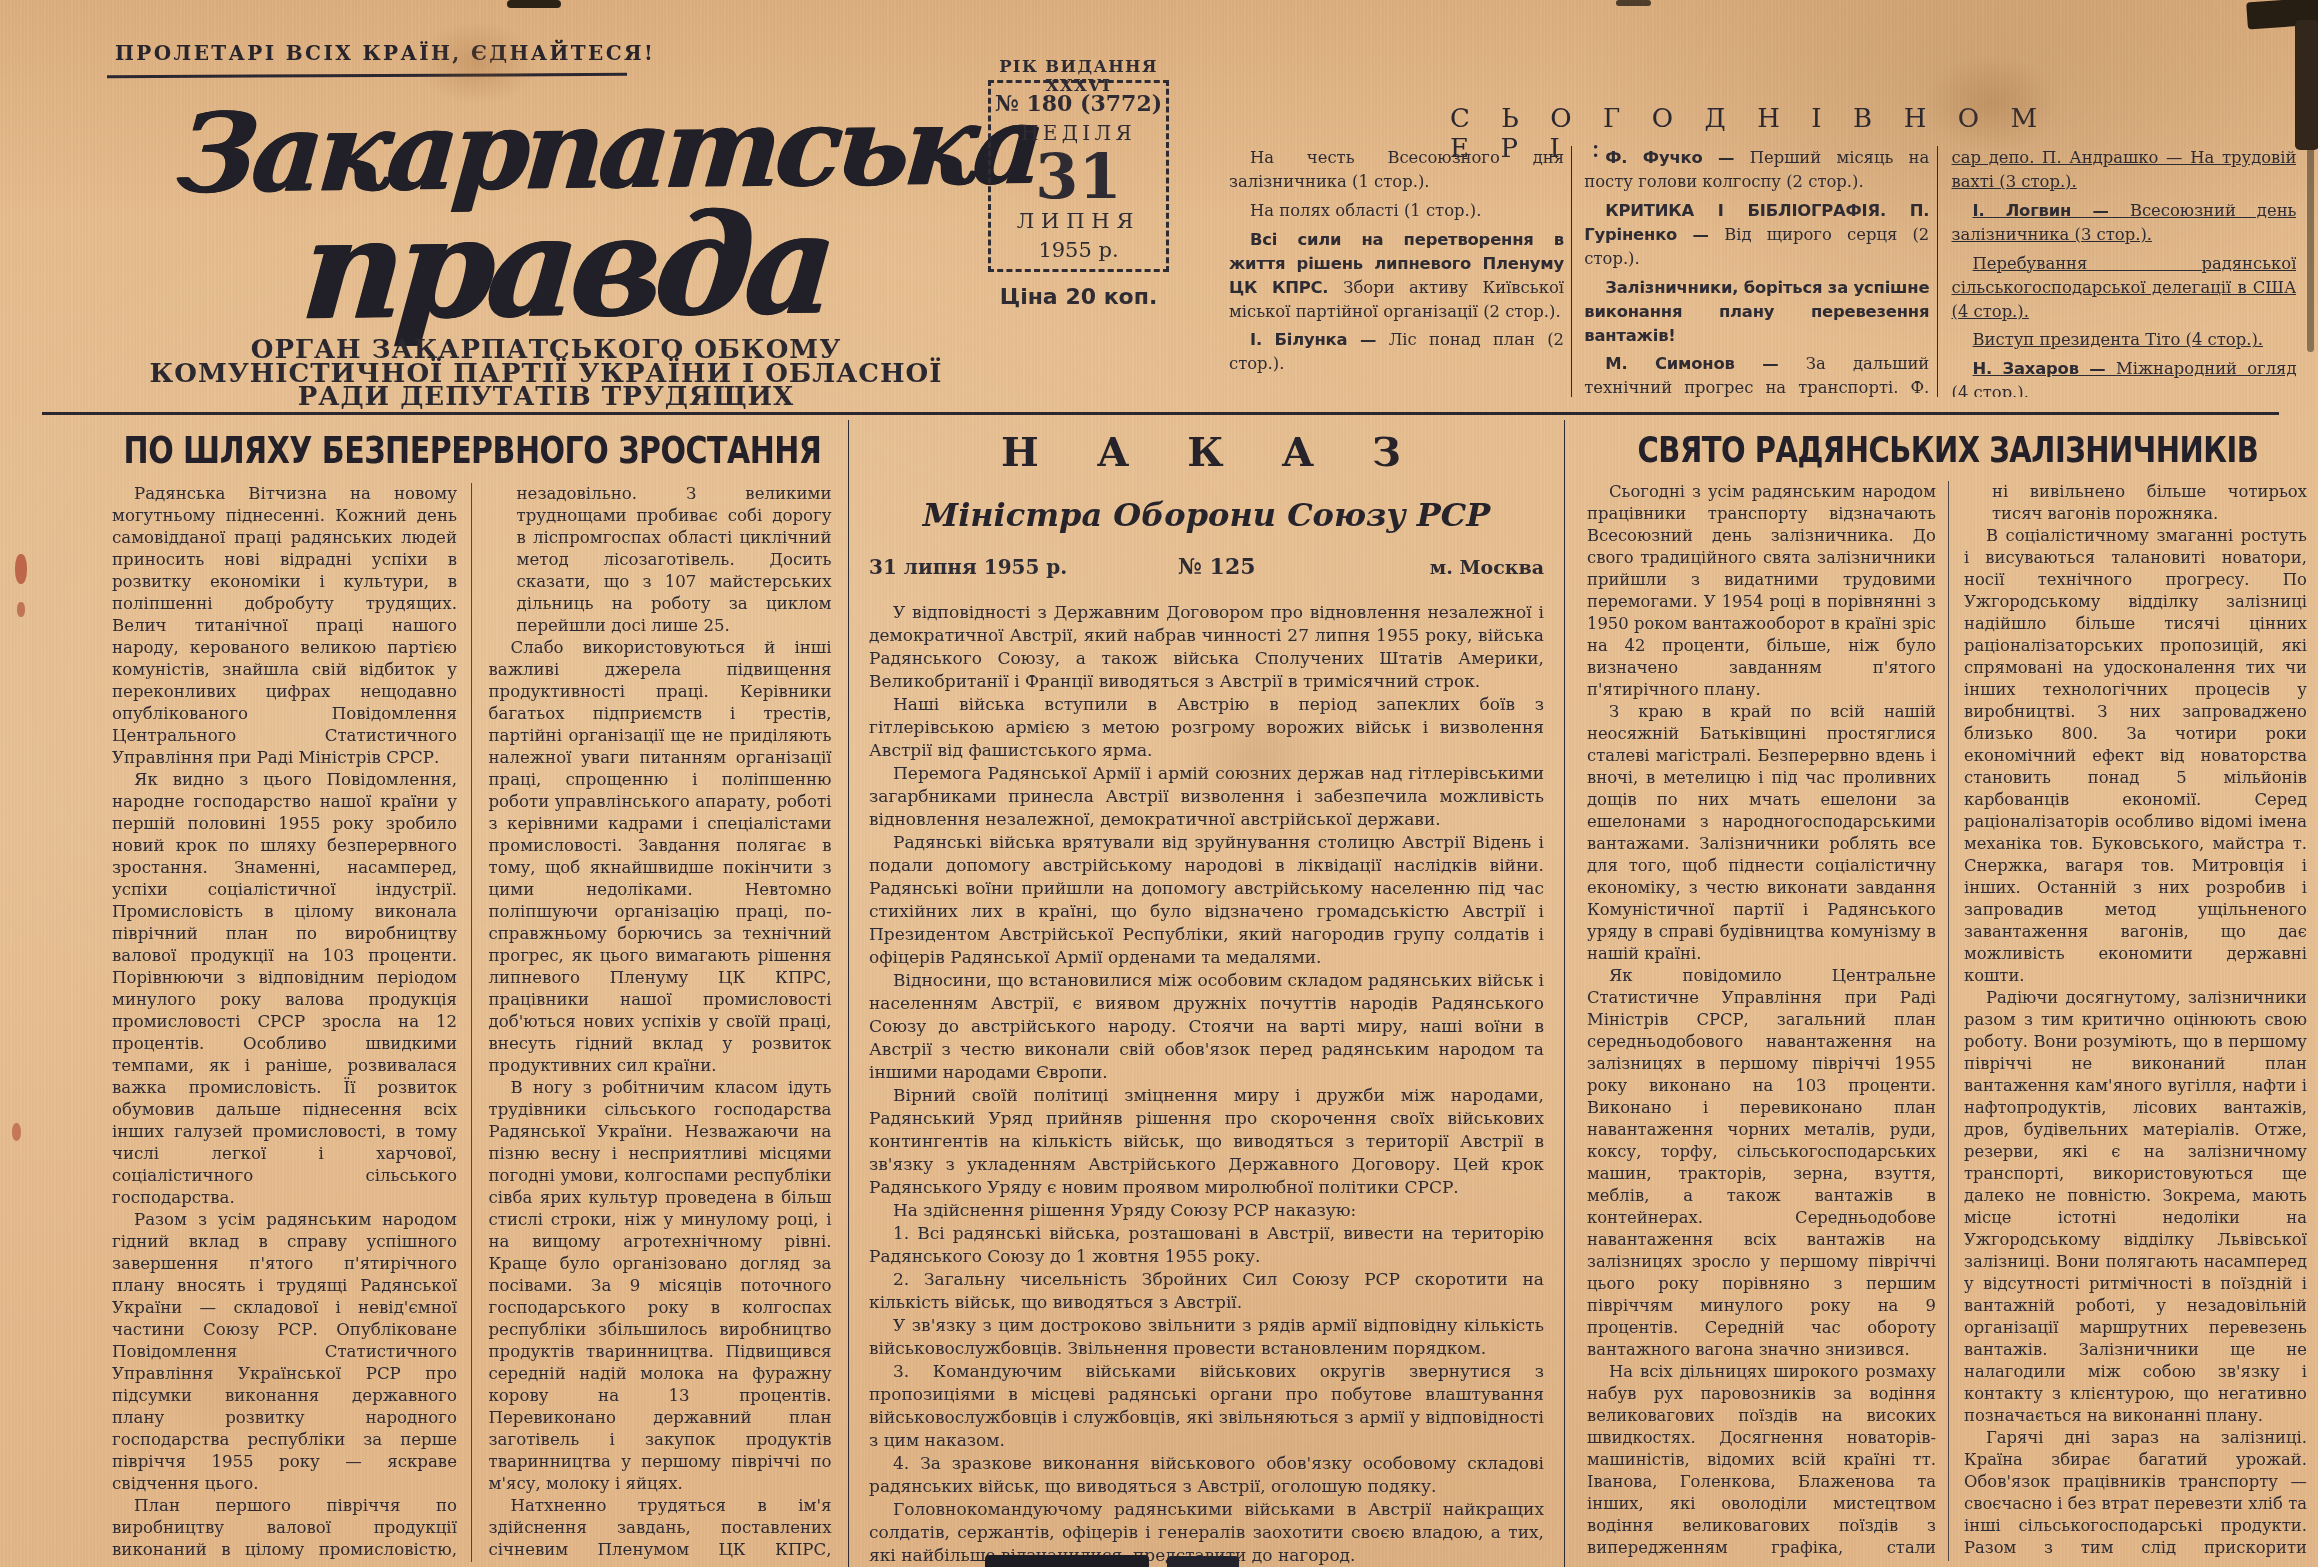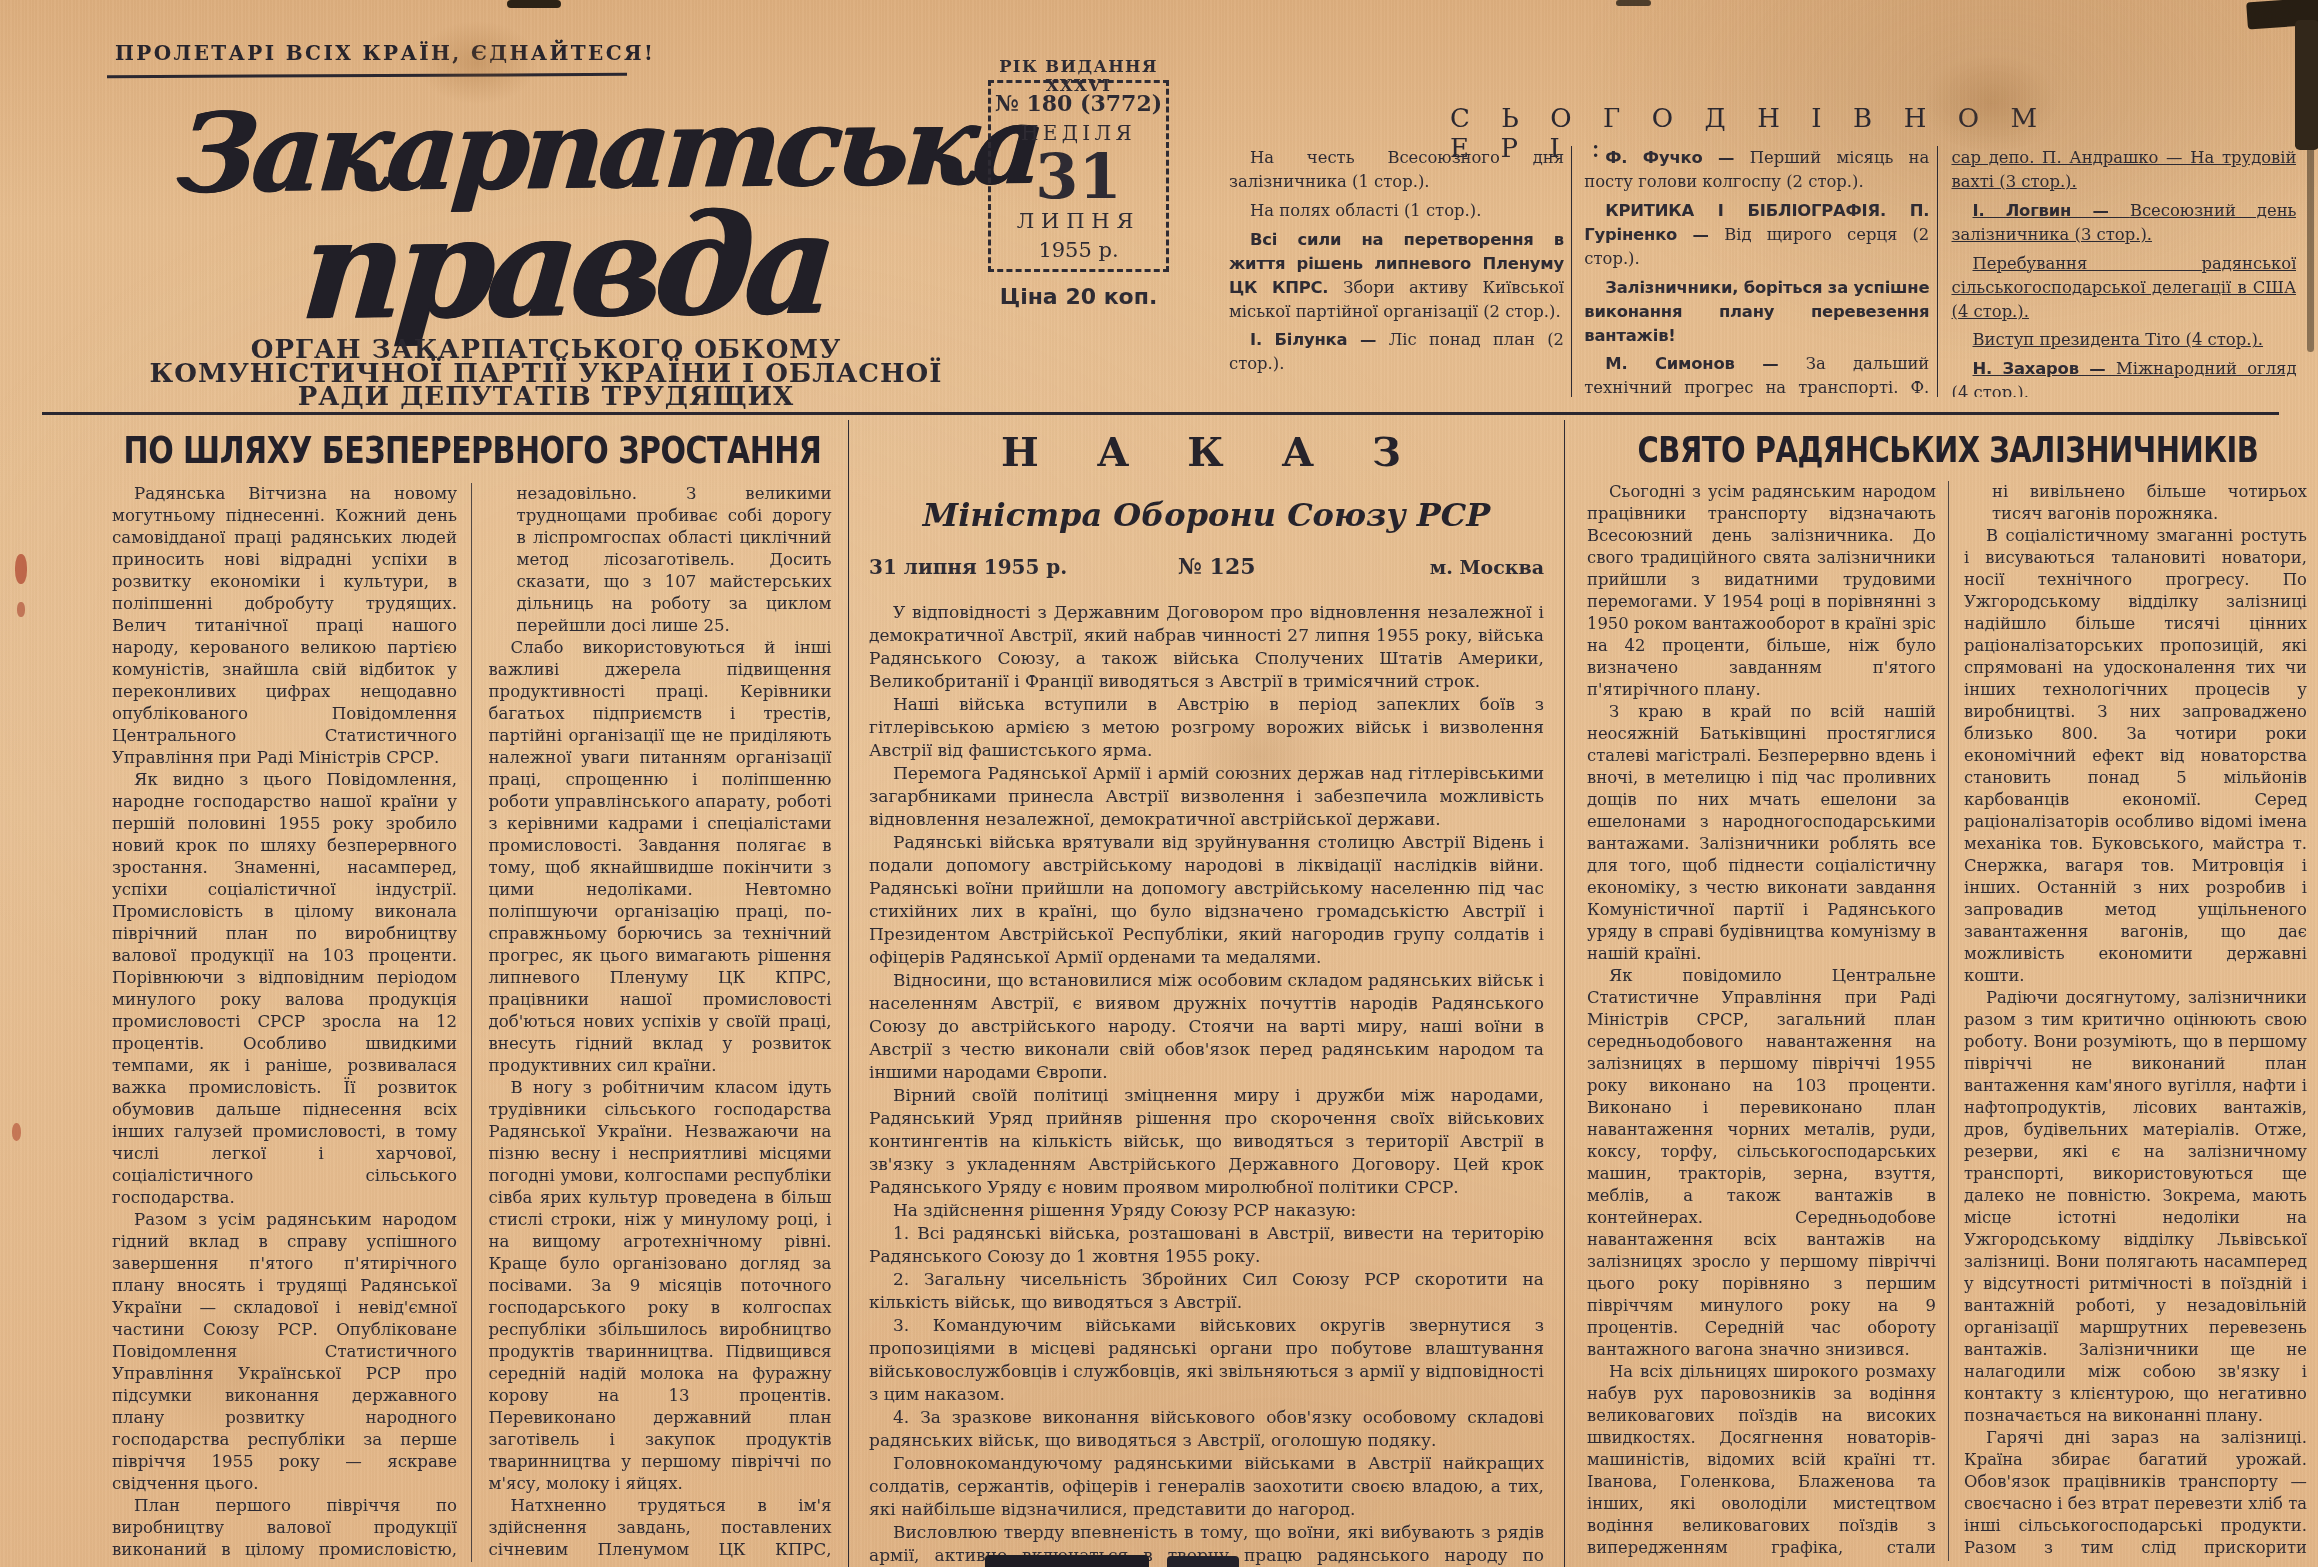--- a/index.html
+++ b/index.html
@@ -181,20 +181,21 @@
   <div class="o-body">
       <p>У відповідності з Державним Договором про відновлення незалежної і демократичної Австрії, який набрав чинності 27 липня 1955 року, війська Радянського Союзу, а також війська Сполучених Штатів Америки, Великобританії і Франції виводяться з Австрії в тримісячний строк.</p>
       <p>Наші війська вступили в Австрію в період запеклих боїв з гітлерівською армією з метою розгрому ворожих військ і визволення Австрії від фашистського ярма.</p>
       <p>Перемога Радянської Армії і армій союзних держав над гітлерівськими загарбниками принесла Австрії визволення і забезпечила можливість відновлення незалежної, демократичної австрійської держави.</p>
       <p>Радянські війська врятували від зруйнування столицю Австрії Відень і подали допомогу австрійському народові в ліквідації наслідків війни. Радянські воїни прийшли на допомогу австрійському населенню під час стихійних лих в країні, що було відзначено громадськістю Австрії і Президентом Австрійської Республіки, який нагородив групу солдатів і офіцерів Радянської Армії орденами та медалями.</p>
       <p>Відносини, що встановилися між особовим складом радянських військ і населенням Австрії, є виявом дружніх почуттів народів Радянського Союзу до австрійського народу. Стоячи на варті миру, наші воїни в Австрії з честю виконали свій обов'язок перед радянським народом та іншими народами Європи.</p>
       <p>Вірний своїй політиці зміцнення миру і дружби між народами, Радянський Уряд прийняв рішення про скорочення своїх військових контингентів на кількість військ, що виводяться з території Австрії в зв'язку з укладенням Австрійського Державного Договору. Цей крок Радянського Уряду є новим проявом миролюбної політики СРСР.</p>
       <p>На здійснення рішення Уряду Союзу РСР наказую:</p>
       <p>1. Всі радянські війська, розташовані в Австрії, вивести на територію Радянського Союзу до 1 жовтня 1955 року.</p>
       <p>2. Загальну чисельність Збройних Сил Союзу РСР скоротити на кількість військ, що виводяться з Австрії.</p>
+      <p>У зв'язку з цим достроково звільнити з рядів армії відповідну кількість військовослужбовців. Звільнення провести встановленим порядком.</p>
       <p>3. Командуючим військами військових округів звернутися з пропозиціями в місцеві радянські органи про побутове влаштування військовослужбовців і службовців, які звільняються з армії у відповідності з цим наказом.</p>
       <p>4. За зразкове виконання військового обов'язку особовому складові радянських військ, що виводяться з Австрії, оголошую подяку.</p>
       <p>Головнокомандуючому радянськими військами в Австрії найкращих солдатів, сержантів, офіцерів і генералів заохотити своєю владою, а тих, які найбільше відзначилися, представити до нагород.</p>
       <p>Висловлюю тверду впевненість в тому, що воїни, які вибувають з рядів армії, активно включаться в творчу працю радянського народу по будівництву комунізму в нашій країні.</p>
     </div>
 
 </div>
 
 <div class="blk article right-article">
   <h2>СВЯТО РАДЯНСЬКИХ ЗАЛІЗНИЧНИКІВ</h2>

